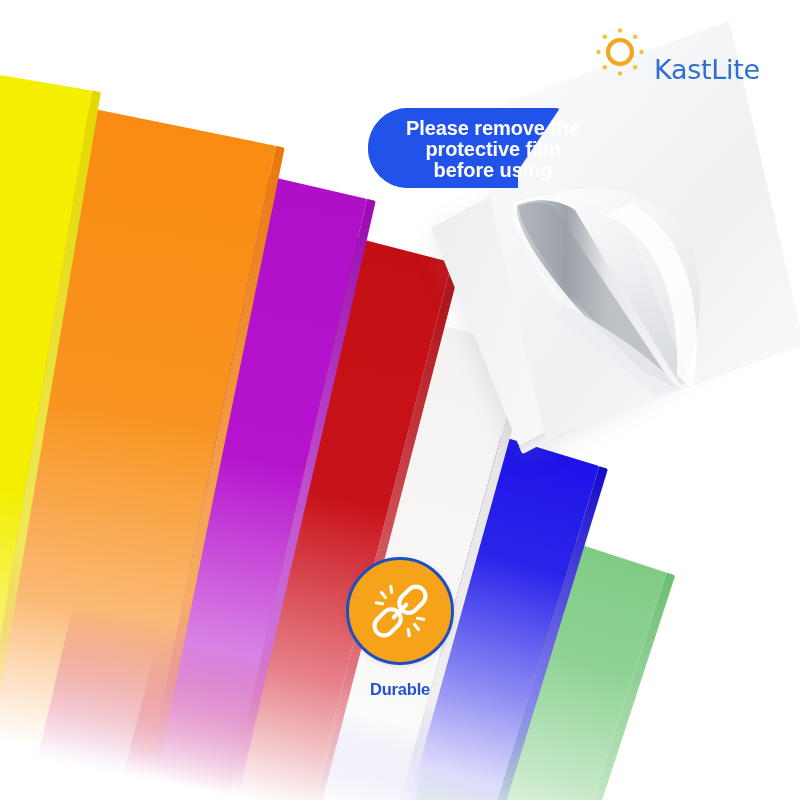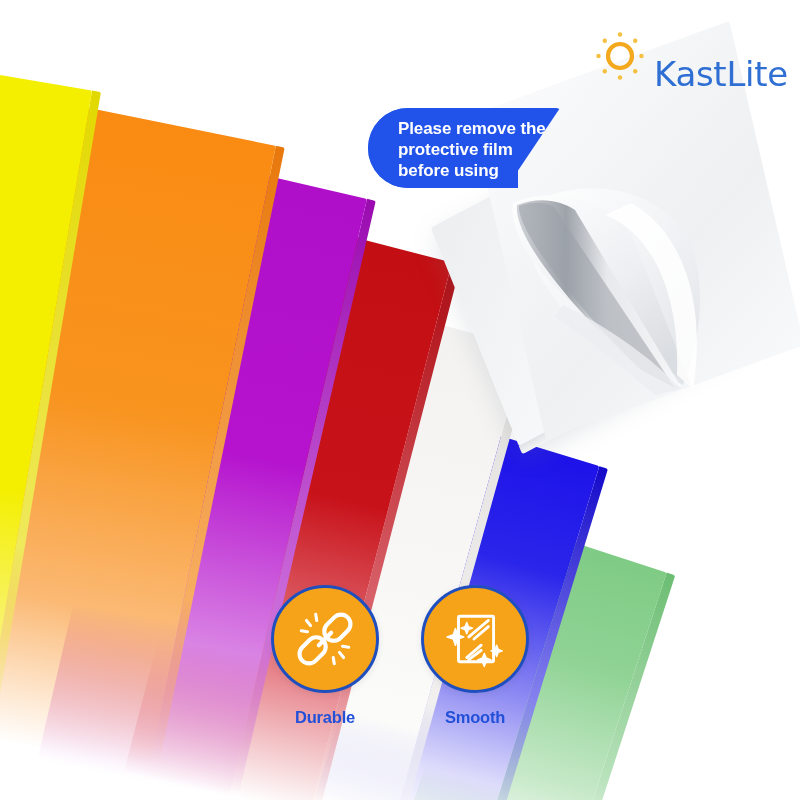--- a/index.html
+++ b/index.html
@@ -109,41 +109,42 @@
     width: 150px; height: 80px;
     background: #2153ea;
     border-radius: 40px 0 0 40px;
   }
   #callout-text {
     position: absolute;
     left: 398px; top: 118px;
     width: 190px;
     color: #ffffff;
     font-weight: bold;
-    font-size: 17px;
+    font-size: 20px;
     line-height: 21px;
     letter-spacing: -0.1px;
     white-space: pre-line;
+    text-align: center;
   }
 
   
   #logo { position: absolute; left: 592px; top: 18px; display: flex; align-items: center; gap: 6px; }
   #logo-mark { width: 56px; height: 56px; display: block; }
   #logo-text {
     color: #2f6fd3;
-    font-size: 34px;
+    font-size: 27px;
     letter-spacing: -0.3px;
     font-family: "DejaVu Sans", sans-serif;
     margin-top: 36px;
   }
 
   
   #features {
     position: absolute;
-    left: 0; top: 585px;
+    left: 0; top: 557px;
     width: 800px; height: 200px;
     display: flex;
     justify-content: center;
   }
   .feature { width: 150px; display: flex; flex-direction: column; align-items: center; }
   .feature-circle {
     width: 108px; height: 108px;
     border-radius: 50%;
     background: #f6a319;
     border: 3.5px solid #1f4fbf;
@@ -264,32 +265,16 @@
           <path d="M23 8 L24 14" stroke-width="3"></path>
           <path d="M50 50 L46 45" stroke-width="3"></path>
           <path d="M55 40 L49 39" stroke-width="3"></path>
           <path d="M41 56 L40 50" stroke-width="3"></path>
         </svg>
       </div>
       <div class="feature-label">Durable</div>
     </div>
 
 
-    <div class="feature">
-      <div class="feature-circle">
-        <svg viewBox="0 0 64 64" fill="none" stroke="#ffffff" stroke-width="2.8" stroke-linecap="round" stroke-linejoin="round">
-          <rect x="16" y="10" width="34" height="44" rx="1"></rect>
-          <path d="M26 30 L45 14"></path>
-          <path d="M31 32 L45 20"></path>
-          <path d="M24 50 L38 38"></path>
-          <path d="M26 52 L38 43"></path>
-          <path d="M13 22 L15 28 L21 30 L15 32 L13 38 L11 32 L5 30 L11 28 Z" fill="#ffffff" stroke-width="1.6"></path>
-          <path d="M24 16 L25.5 20 L29.5 21.5 L25.5 23 L24 27 L22.5 23 L18.5 21.5 L22.5 20 Z" fill="#ffffff" stroke-width="1.4"></path>
-          <path d="M53 38 L54.5 42 L58.5 43.5 L54.5 45 L53 49 L51.5 45 L47.5 43.5 L51.5 42 Z" fill="#ffffff" stroke-width="1.4"></path>
-          <path d="M41 46 L42.8 50.5 L47.3 52.3 L42.8 54 L41 58.5 L39.2 54 L34.7 52.3 L39.2 50.5 Z" fill="#ffffff" stroke-width="1.5"></path>
-        </svg>
-      </div>
-      <div class="feature-label">Smooth</div>
-    </div>
 
 
   </div>
 </div>
 
 </body></html>

